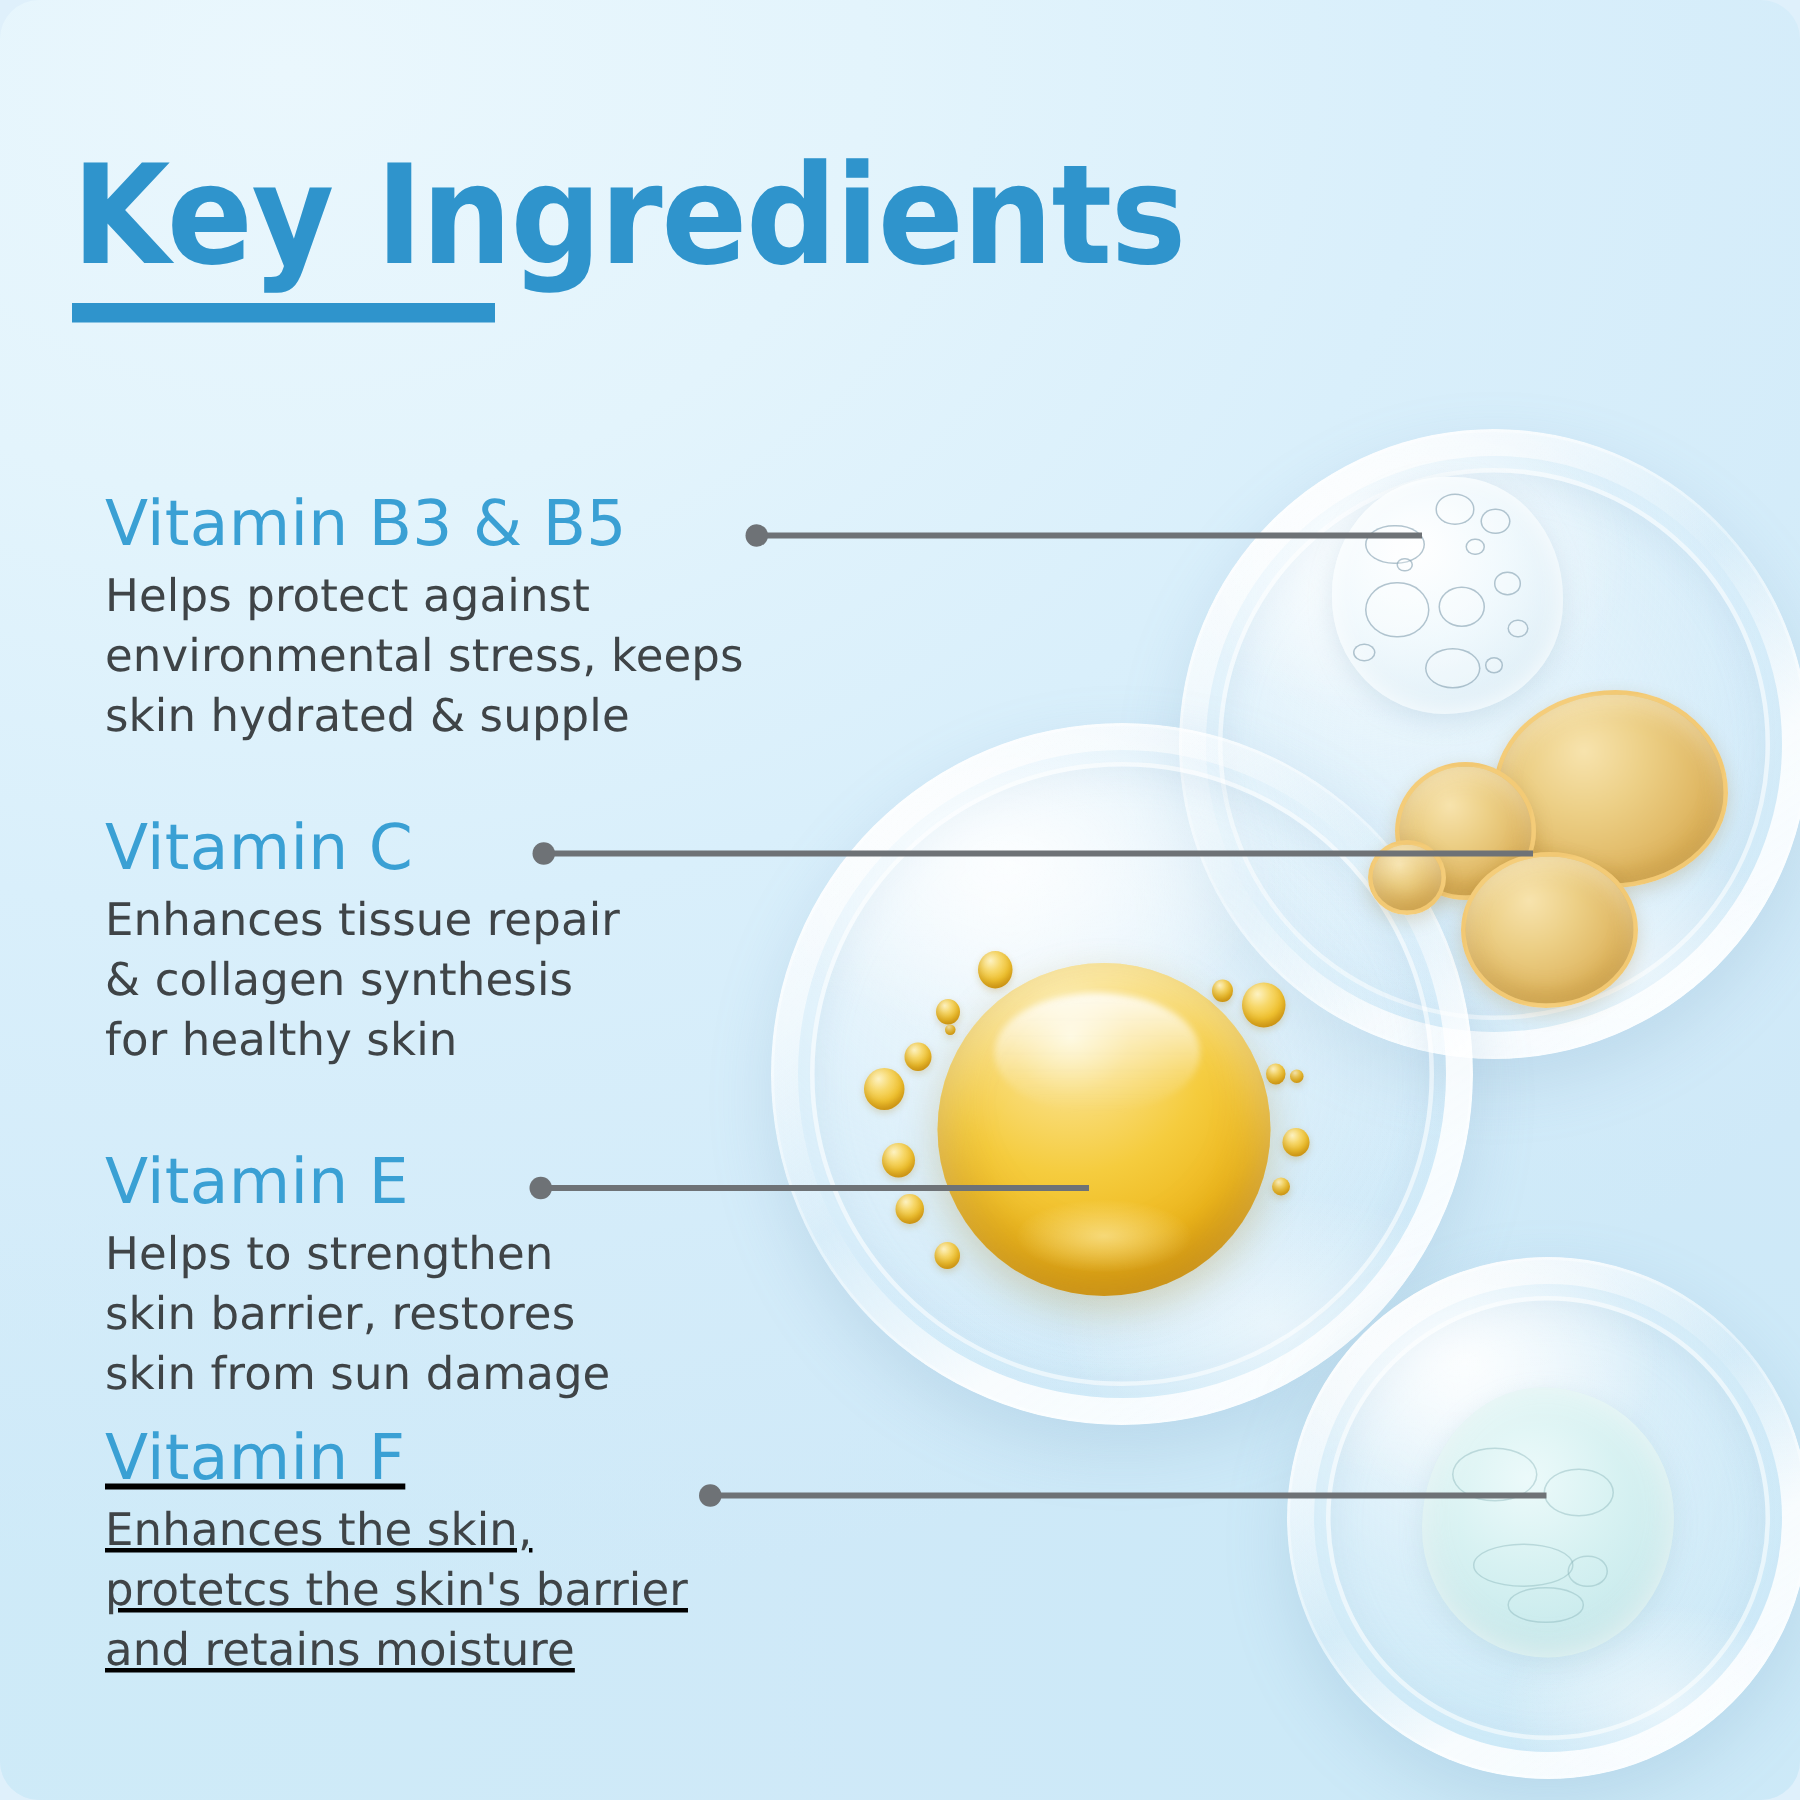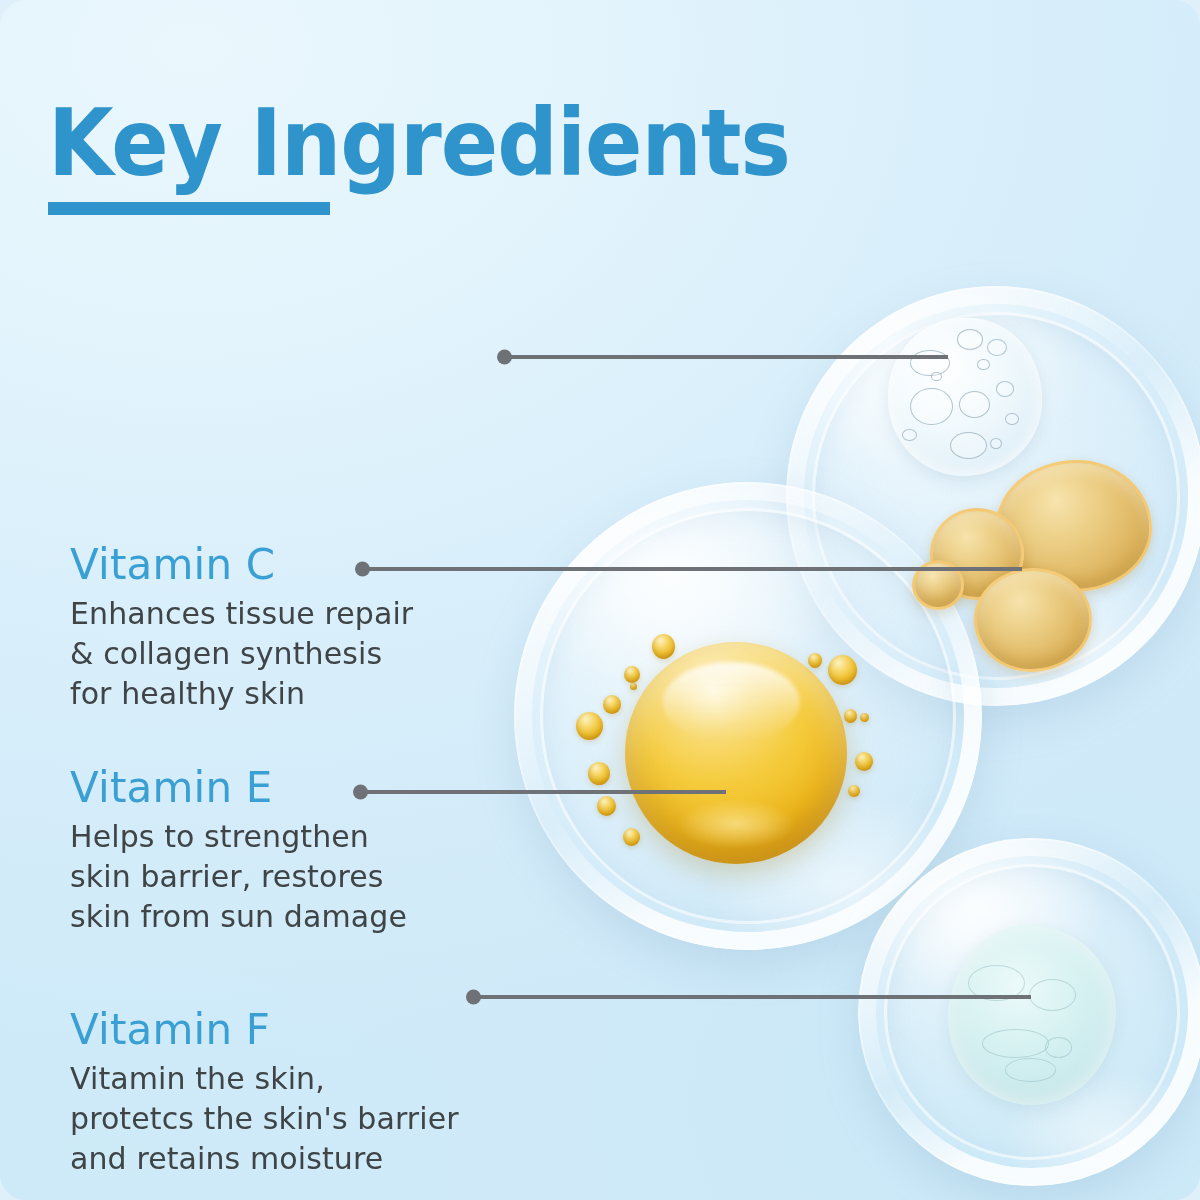--- a/index.html
+++ b/index.html
@@ -61,21 +61,21 @@
     font-family:"DejaVu Sans", sans-serif;
     font-size:30px;
     line-height:1.33;
     color:#3f4447;
     letter-spacing:.1px;
     white-space:pre-line;
   }
   .e1 { top:327px; }
   .e2 { top:543px; }
   .e3 { top:766px; }
-  .e4 { top:1008px; }
+  .e4 { top:950px;text-decoration:underline; }
 
   
   .leader { position:absolute; height:4px; background:#6e7276; }
   .leader::before {
     content:"";
     position:absolute;
     left:-11px; top:50%;
     width:15px; height:15px;
     border-radius:50%;
     background:#6e7276;
@@ -300,34 +300,40 @@
   <div class="leader l1"></div>
   <div class="leader l2"></div>
   <div class="leader l3"></div>
   <div class="leader l4"></div>
 
   <div class="title-wrap">
     <div class="title">Key Ingredients</div>
     <div class="title-underline"></div>
   </div>
 
+  <div class="entry e1">
+    <div class="entry-head">Vitamin B3 &amp; B5</div>
+    <div class="entry-body">Helps protect against
+environmental stress, keeps
+skin hydrated &amp; supple</div>
+  </div>
 
   <div class="entry e2">
     <div class="entry-head">Vitamin C</div>
     <div class="entry-body">Enhances tissue repair
 &amp; collagen synthesis
 for healthy skin</div>
   </div>
 
   <div class="entry e3">
     <div class="entry-head">Vitamin E</div>
     <div class="entry-body">Helps to strengthen
 skin barrier, restores
 skin from sun damage</div>
   </div>
 
   <div class="entry e4">
     <div class="entry-head">Vitamin F</div>
-    <div class="entry-body">Vitamin the skin,
+    <div class="entry-body">Enhances the skin,
 protetcs the skin's barrier
 and retains moisture</div>
   </div>
 </div>
 
 </body></html>

